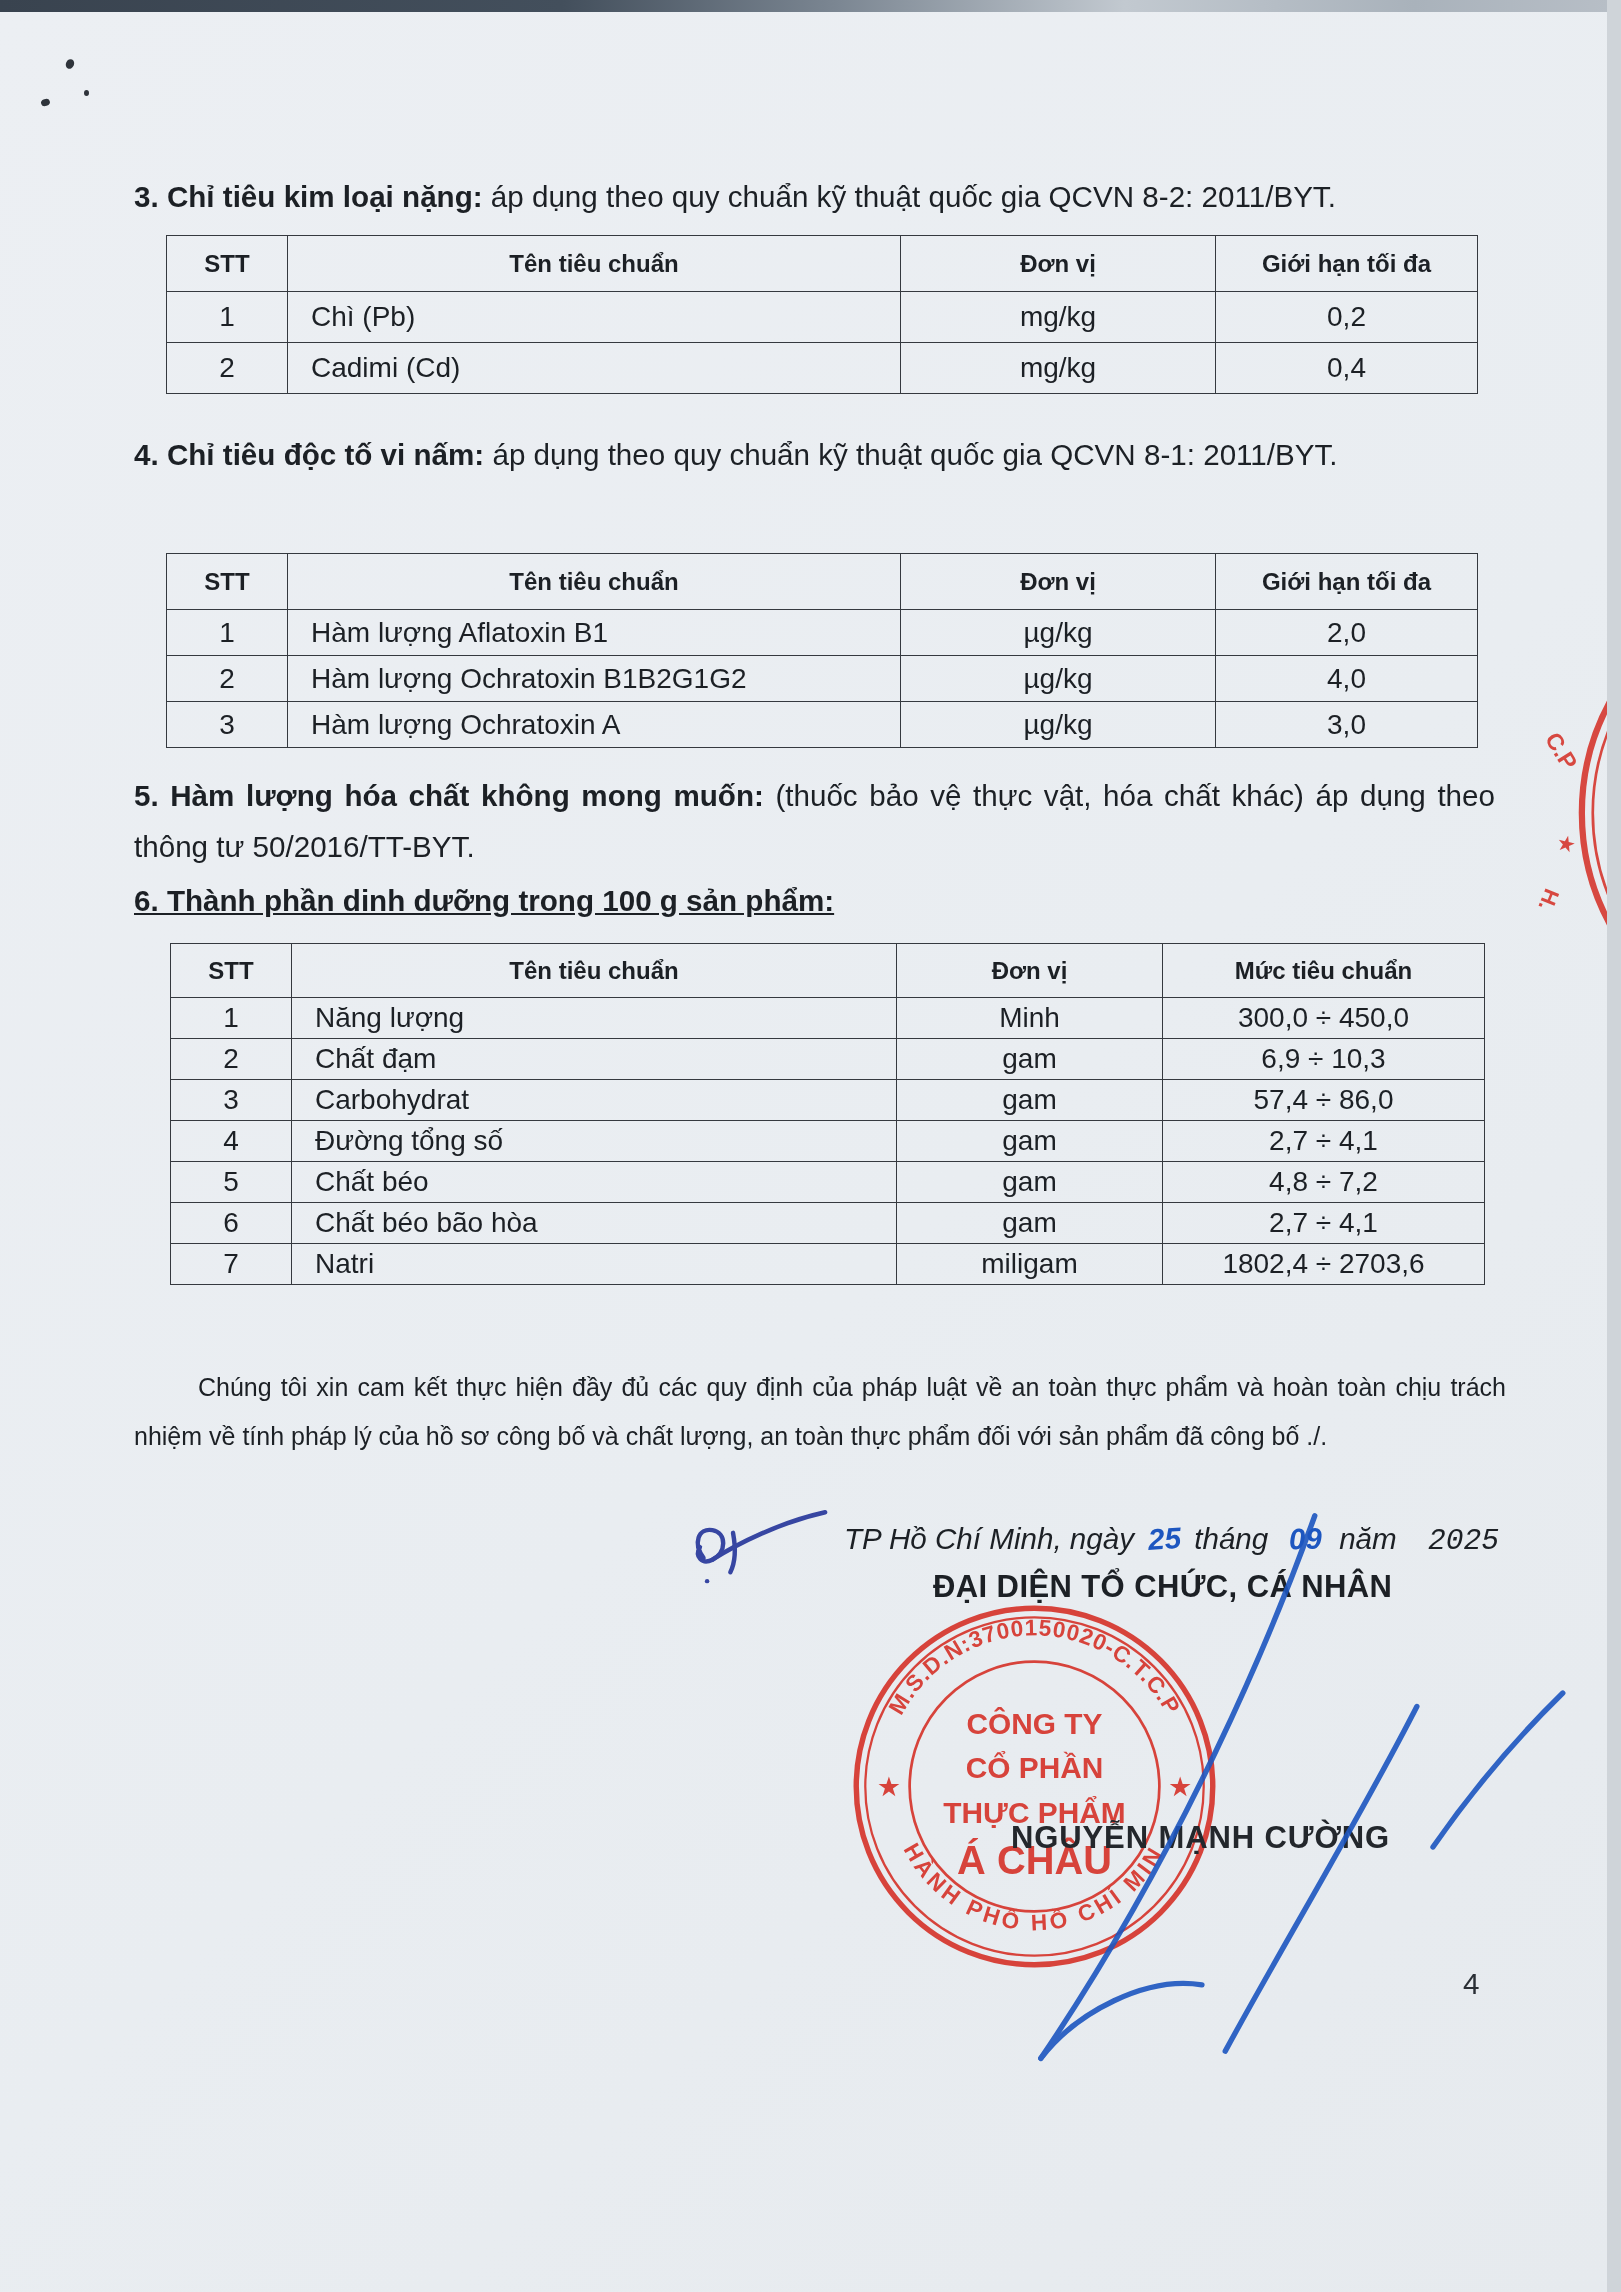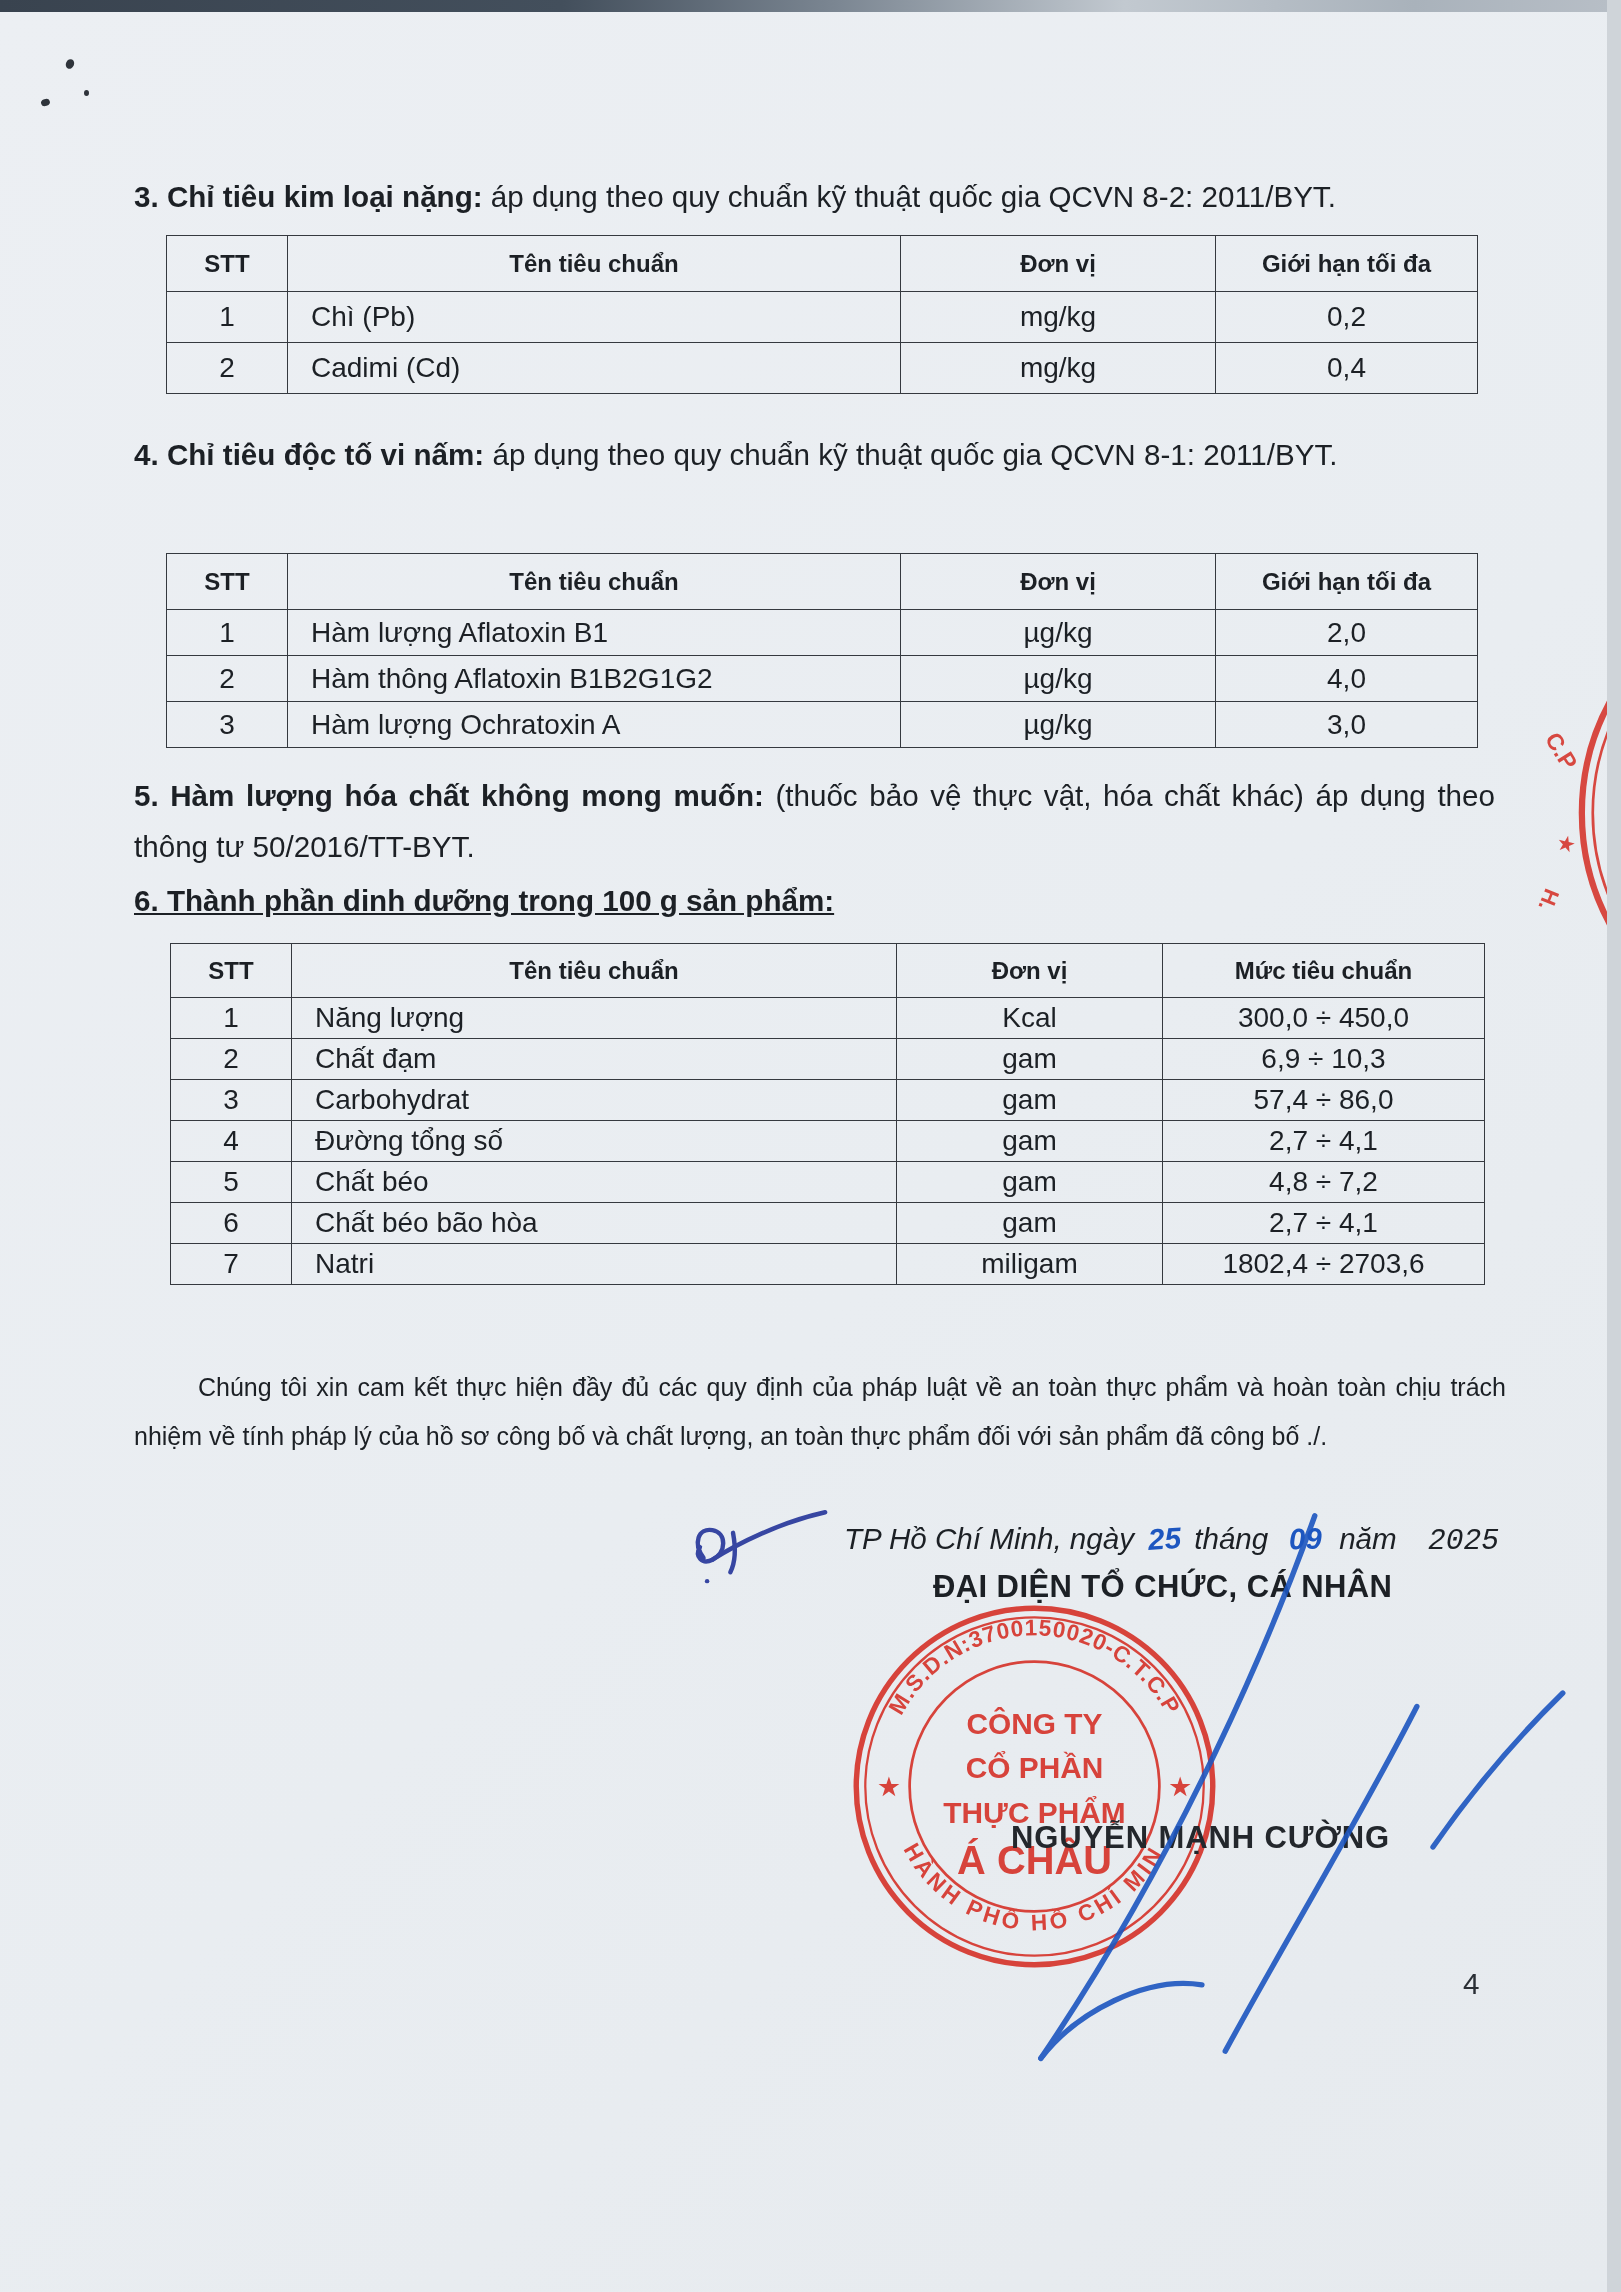--- a/index.html
+++ b/index.html
@@ -112,21 +112,21 @@
     </thead>
     <tbody>
       <tr class="row2">
         <td>1</td>
         <td class="l">Hàm lượng Aflatoxin B1</td>
         <td>µg/kg</td>
         <td>2,0</td>
       </tr>
       <tr class="row2">
         <td>2</td>
-        <td class="l">Hàm thông Aflatoxin B1B2G1G2</td>
+        <td class="l">Hàm lượng Ochratoxin B1B2G1G2</td>
         <td>µg/kg</td>
         <td>4,0</td>
       </tr>
       <tr class="row2">
         <td>3</td>
         <td class="l">Hàm lượng Ochratoxin A</td>
         <td>µg/kg</td>
         <td>3,0</td>
       </tr>
     </tbody>
@@ -152,21 +152,21 @@
         <th>STT</th>
         <th>Tên tiêu chuẩn</th>
         <th>Đơn vị</th>
         <th>Mức tiêu chuẩn</th>
       </tr>
     </thead>
     <tbody>
       <tr class="row3">
         <td>1</td>
         <td class="l">Năng lượng</td>
-        <td>Kcal</td>
+        <td>Minh</td>
         <td>300,0 ÷ 450,0</td>
       </tr>
       <tr class="row3">
         <td>2</td>
         <td class="l">Chất đạm</td>
         <td>gam</td>
         <td>6,9 ÷ 10,3</td>
       </tr>
       <tr class="row3">
         <td>3</td>

